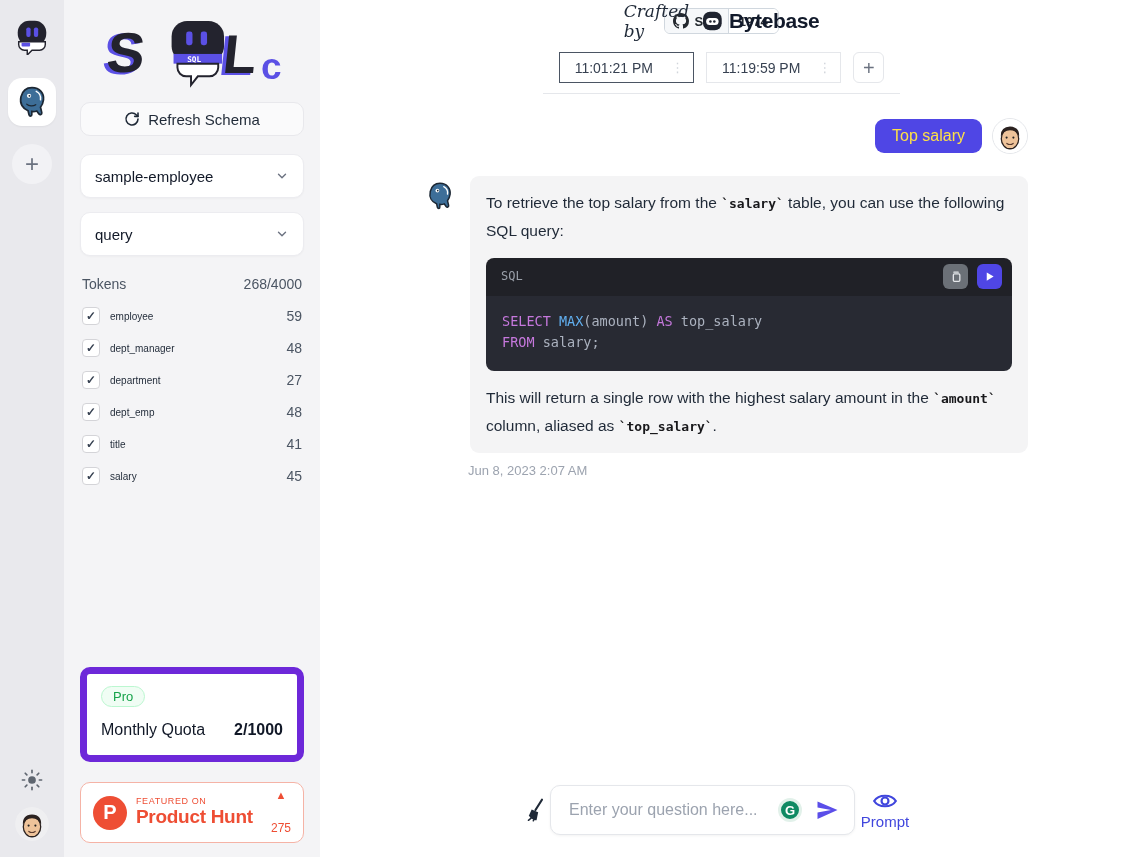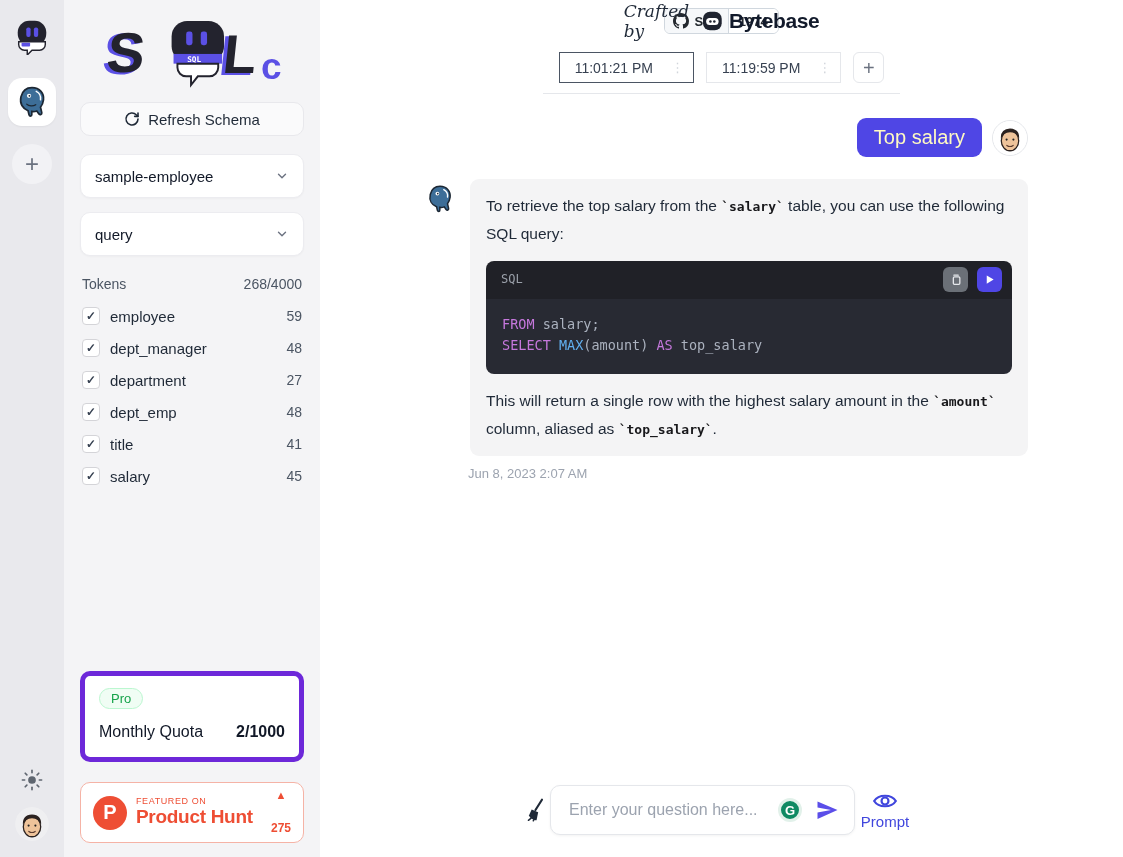--- a/index.html
+++ b/index.html
@@ -29,40 +29,40 @@
     background:#fafafb; border:1px solid #e8e8ec; border-radius:10px; height:34px;
     font-size:15px; color:#1f2937; cursor:pointer; width:100%; }
   .select { display:flex; align-items:center; justify-content:space-between; background:#fff;
     border:1px solid #ececf0; border-radius:10px; height:44px; padding:0 14px; margin-top:18px;
     font-size:15px; color:#111827; cursor:pointer; box-shadow:0 1px 2px rgba(0,0,0,.03); width:100%; }
   .tokens { display:flex; justify-content:space-between; margin:20px 2px 8px; font-size:14px; color:#4b5563; }
   .trow { display:flex; align-items:center; height:32px; gap:10px; padding:0 2px; cursor:pointer; }
   .cb { width:18px; height:18px; background:#fff; border:1px solid #d4d4d8; border-radius:4px;
     display:flex; align-items:center; justify-content:center; font-size:12px; color:#374151;
     font-weight:bold; flex-shrink:0; }
-  .tname { flex:1; font-size:15px; color:#1f2937; }
+  .tname { flex:1; font-size:10px; color:#1f2937; }
   .tcount { font-size:14px; color:#4b5563; }
 
-  .quota-card { border:5px solid #6d28d9; background:#fff; border-radius:10px;
+  .quota-card { border:7px solid #6d28d9; background:#fff; border-radius:10px;
     padding:12px 14px 16px; margin-top:auto; }
   .pro-pill { display:inline-block; background:#f0fdf4; border:1px solid #bbf7d0; color:#16a34a;
     font-size:13px; padding:2px 11px; border-radius:999px; }
   .quota-row { display:flex; justify-content:space-between; align-items:center; margin-top:14px;
     font-size:16px; color:#111827; }
   .quota-val { font-weight:600; }
   .ph-badge { display:flex; align-items:center; gap:9px; border:1px solid #f5b3a6; background:#fff;
     border-radius:10px; padding:7px 12px; margin-top:20px; cursor:pointer; text-decoration:none; }
   .ph-logo { width:34px; height:34px; border-radius:50%; background:#ee4e34; color:#fff;
     font-weight:bold; font-size:20px; display:flex; align-items:center; justify-content:center; flex-shrink:0; }
   .ph-text { display:flex; flex-direction:column; line-height:1.1; }
   .ph-featured { font-size:9px; font-weight:normal; color:#ee4e34; letter-spacing:.6px; }
   .ph-name { font-size:19px; font-weight:bold; color:#ee4e34; letter-spacing:-0.3px; }
   .ph-vote { margin-left:auto; display:flex; flex-direction:column; align-items:center; color:#ee4e34; }
   .ph-tri { font-size:11px; line-height:1; }
-  .ph-count { font-size:12px; font-weight:bold; margin-top:20px; }
+  .ph-count { font-size:12px; font-weight:normal; margin-top:20px; }
 
   
   .main { flex:1; display:flex; flex-direction:column; background:#fff; min-width:0;align-items:center; }
   .topbar { height:42px; display:flex; align-items:center; padding:0 16px; position:relative; flex-shrink:0; }
   .star-widget { display:flex; align-items:stretch; height:26px; border:1px solid #d0d7de;
     border-radius:6px; overflow:hidden; font-size:13px; font-weight:600; color:#24292f;
     cursor:pointer; background:#fff; padding:0; }
   .star-left { display:flex; align-items:center; gap:5px; padding:0 8px; background:#f6f8fa;
     border-right:1px solid #d0d7de; }
   .star-count { display:flex; align-items:center; padding:0 10px; background:#fff; }
@@ -76,21 +76,21 @@
   .tab { display:flex; align-items:center; gap:18px; height:31px; padding:0 9px 0 15px;
     border:1px solid #e5e7eb; border-radius:0; font-size:14px; color:#374151; background:#fff; cursor:pointer; }
   .tab.active { border-color:#4b5563; }
   .kebab { color:#d1d5db; font-size:13px; }
   .tab-add { width:31px; height:31px; border:1px solid #e5e7eb; border-radius:6px; background:#fff;
     color:#6b7280; font-size:20px; line-height:1; cursor:pointer; display:flex;
     align-items:center; justify-content:center; }
 
   .chat { flex:1; padding:24px 28px 0 38px; overflow:hidden; }
   .row-user { display:flex; justify-content:flex-end; align-items:center; gap:10px; }
-  .bubble-user { background:#4f46e5; color:#fef9c3; font-size:20px; padding:8px 17px; border-radius:9px; }
+  .bubble-user { background:#4f46e5; color:#fde047; font-size:16px; padding:8px 17px; border-radius:9px; }
   .avatar-user { width:36px; height:36px; border-radius:50%; border:1px solid #e5e7eb;
     background:#fff; overflow:hidden; flex-shrink:0; }
   .row-assistant { display:flex; align-items:flex-start; gap:15px; margin-top:22px; }
   .pg-avatar { flex-shrink:0; margin-top:2px; }
   .bubble-assistant { background:#f4f4f5; border-radius:9px; padding:13px 16px; max-width:558px;
     font-size:15.5px; color:#1f2937; line-height:1.8; }
   .ic { font-family:"DejaVu Sans Mono", monospace; font-weight:bold; font-size:13px; color:#18181b; }
 
   .codeblock { border-radius:8px; overflow:hidden; margin:13px 0; }
   .code-head { background:#202127; display:flex; align-items:center; height:38px; padding:0 10px 0 15px; }
@@ -348,21 +348,21 @@
                     <path d="M9 4 h8" stroke="#e5e7eb" stroke-width="2.4" stroke-linecap="round"></path>
                   </svg>
                 </button>
                 <button class="btn-run">
                   <svg width="11" height="11" viewBox="0 0 24 24">
                     <path d="M6 3 L21 12 L6 21 Z" fill="#fff"></path>
                   </svg>
                 </button>
               </span>
             </div>
-            <div class="code-body"><div><span class="c-kw">FROM</span><span class="c-p"> salary;</span></div><div><span class="c-kw">SELECT</span><span class="c-p"> </span><span class="c-fn">MAX</span><span class="c-p">(amount) </span><span class="c-kw">AS</span><span class="c-p"> top_salary</span></div></div>
+            <div class="code-body"><div><span class="c-kw">SELECT</span><span class="c-p"> </span><span class="c-fn">MAX</span><span class="c-p">(amount) </span><span class="c-kw">AS</span><span class="c-p"> top_salary</span></div><div><span class="c-kw">FROM</span><span class="c-p"> salary;</span></div></div>
           </div>
 
           <div><span>This will return a single row with the highest salary amount in the </span><span class="ic">`amount`</span><span> column, aliased as </span><span class="ic">`top_salary`</span><span>.</span></div>
         </div>
       </div>
 
       <div class="timestamp">Jun 8, 2023 2:07 AM</div>
     </div>
 
     <div class="composer">

